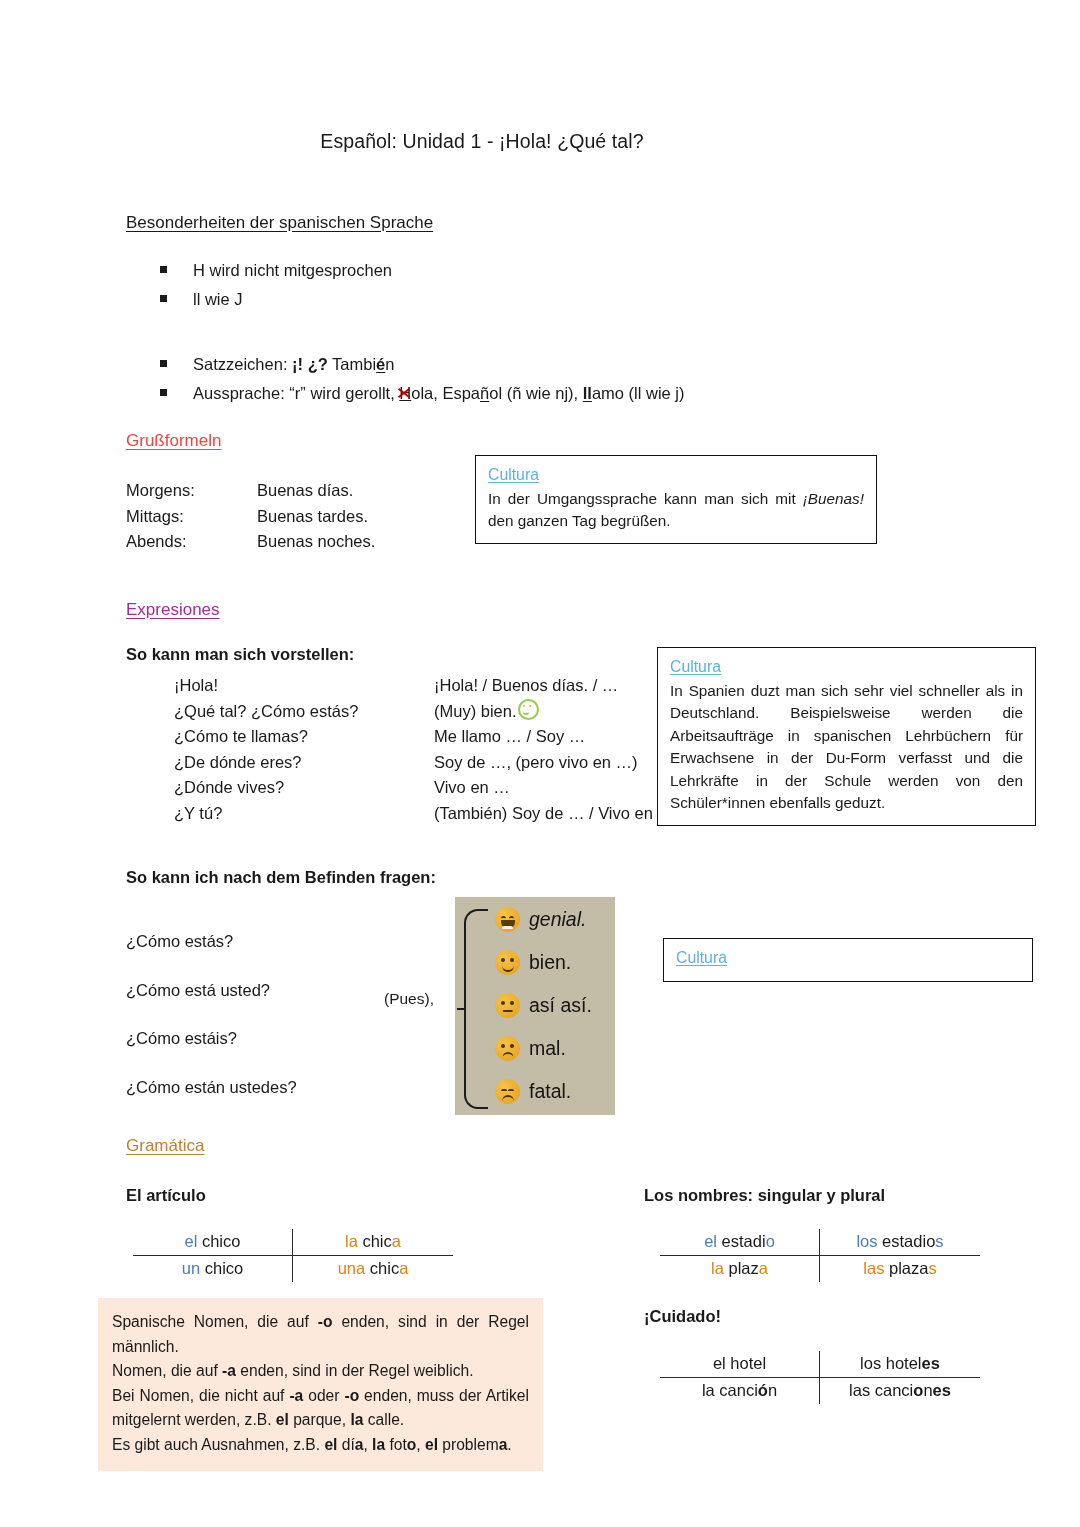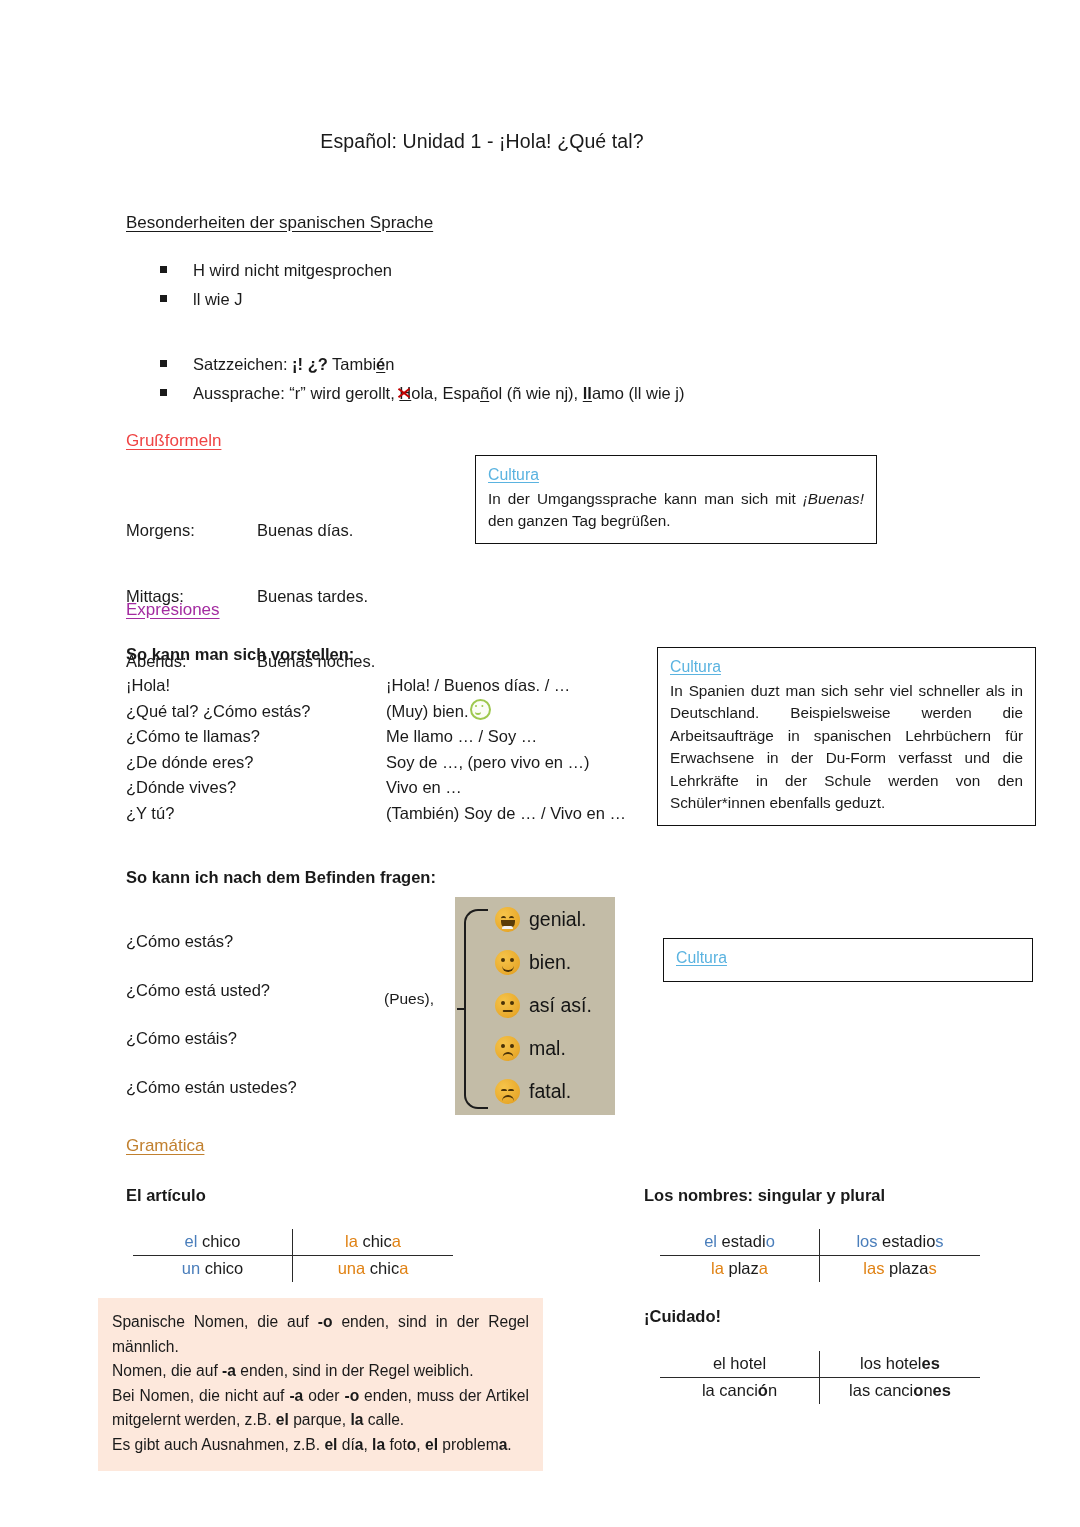--- a/index.html
+++ b/index.html
@@ -57,21 +57,21 @@
     transform:rotate(-38deg); transform-origin:center;
   }
   .strike-red::before {
     content:""; position:absolute; left:-2px; top:45%;
     width:14px; height:2px; background:#c00000;
     transform:rotate(38deg); transform-origin:center;
   }
 
   
   .greet { top:478px; left:126px; font-size:16.5px; line-height:25.5px; }
-  .greet-row { display:flex;margin-top:40px; }
+  .greet-row { display:flex; }
   .greet-label { width:131px; }
 
   
   .cultura-box {
     border:1.4px solid #111;
     background:#fff;
     padding:8px 12px 10px 12px;
     font-size:15.3px;
     line-height:22.5px;
     text-align:justify;
@@ -89,21 +89,21 @@
   #cultura-2 { top:647px; left:657px; width:379px; }
   #cultura-3 { top:938px; left:663px; width:370px; text-align:left; }
   #cultura-3 .cbody { text-align:left; }
   .cb-sub { font-weight:bold; }
   .it { font-style:italic; }
 
   
   #exp-sub1 { top:645px; left:126px; font-size:16.5px; font-weight:bold; }
   .exp-table { top:673px; left:126px; font-size:16.5px; line-height:25.5px; }
   .exp-row { display:flex; }
-  .exp-q { width:260px; }
+  .exp-q { width:260px;margin-left:48px; }
   .exp-a { position:relative; }
   .smiley-green {
     display:inline-block; width:17px; height:17px; border-radius:50%;
     border:2px solid #9ec84f; vertical-align:-3px; margin-left:1px;
     position:relative; background:#fbfdf6;
   }
   .smiley-green::before {
     content:""; position:absolute; left:3.4px; top:4.4px;
     width:2.2px; height:2.6px; background:#9ec84f; border-radius:1px;
     box-shadow:6.4px 0 0 #9ec84f;
@@ -307,21 +307,21 @@
     <div>¿Cómo está usted?</div>
     <div>¿Cómo estáis?</div>
     <div>¿Cómo están ustedes?</div>
   </div>
 
   <div class="abs" id="pues">(Pues),</div>
 
   <div class="abs" id="emoji-panel">
     <div class="brace"></div>
 
-    <div class="emo-row" style="top:10px;">
+    <div class="emo-row" style="top:10px;font-style:italic;">
       <span class="emo-face f-genial">
           <span class="eye l"></span>
           <span class="eye r"></span>
           <span class="mouth"></span>
         </span>
       <span>genial.</span>
     </div>
     <div class="emo-row" style="top:53px;">
       <span class="emo-face f-bien">
           <span class="eye l"></span>

